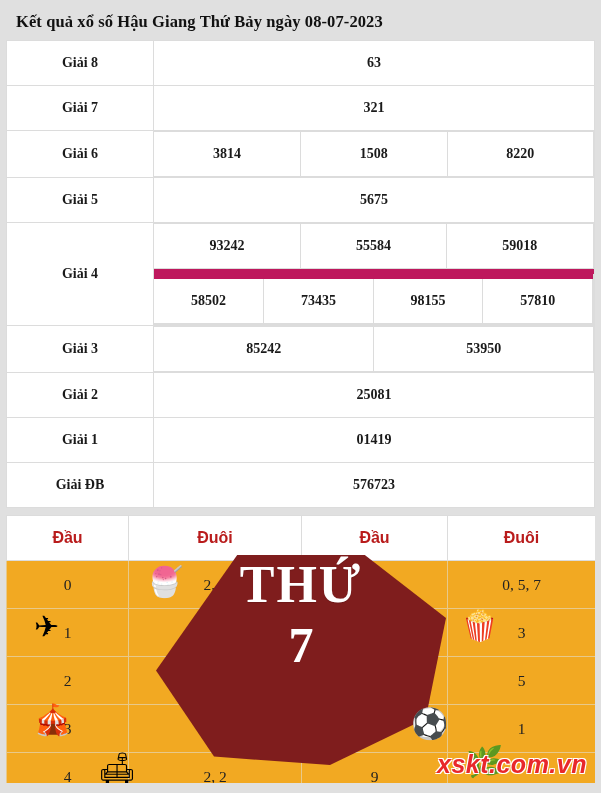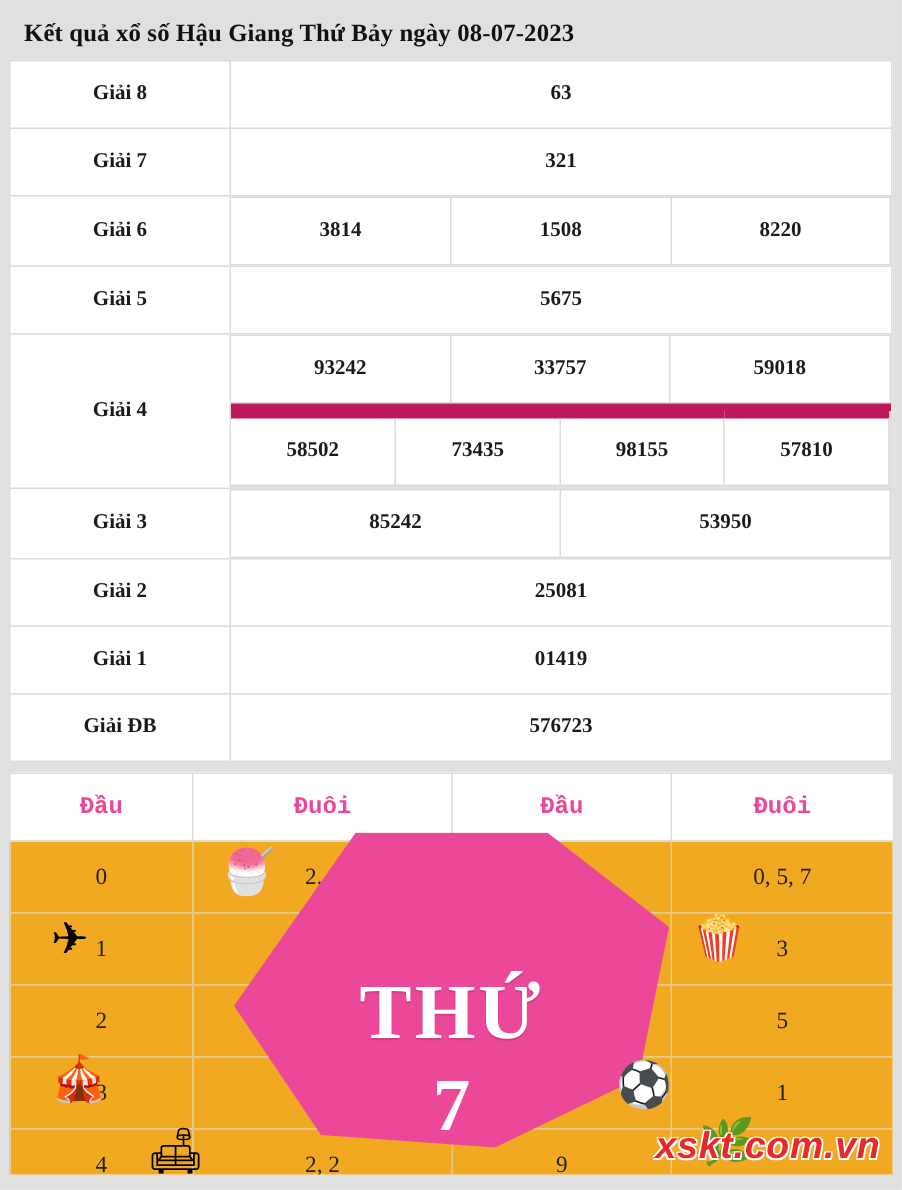--- a/index.html
+++ b/index.html
@@ -90,24 +90,24 @@
   table.dautable {
     width: 589px;
     border-collapse: collapse;
     table-layout: fixed;
     position: relative;
     z-index: 2;
   }
   table.dautable th {
     background: #ffffff;
     border: 1px solid #dcdcdc;
-    font-family: Liberation Mono, monospace;
+    font-family: Liberation Sans, sans-serif;
     font-size: 16px;
     font-weight: bold;
-    color: #ec4899;
+    color: #b91c1c;
     height: 42px;
   }
   table.dautable td {
     border: 1px solid #e8c98a;
     height: 45px;
     text-align: center;
     font-family: "Liberation Serif", serif;
     font-size: 15.5px;
     color: #222;
     background: #f5a623;
@@ -129,26 +129,26 @@
     line-height: 1;
     pointer-events: none;
   }
   .hept {
     position: absolute;
     z-index: 3;
     left: 150px;
     top: 40px;
     width: 290px;
     height: 210px;
-    background: #ec4899;
+    background: #7f1d1d;
     clip-path: polygon(28% 0%, 72% 0%, 100% 30%, 93% 78%, 60% 100%, 20% 96%, 0% 55%);
     display: flex;
     flex-direction: column;
     align-items: center;
-    justify-content: flex-end;
+    justify-content: flex-start;
     pointer-events: none;
   }
   .hept .thu {
     font-family: "Liberation Serif", serif;
     font-weight: bold;
     font-size: 52px;
     color: #ffffff;
     letter-spacing: 2px;
     text-shadow: 0 1px 1px rgba(0,0,0,0.15);
   }
@@ -213,21 +213,21 @@
         <td class="label">Giải 4</td>
         <td style="padding:0;">
           <table class="inner-tbl">
             <tbody>
                 <tr>
               <td colspan="4" style="padding:0;border:none;">
                 <table class="inner-tbl">
                   <tbody>
                         <tr>
                     <td>93242</td>
-                    <td>33757</td>
+                    <td>55584</td>
                     <td>59018</td>
                   </tr>
                 </tbody>
                     </table>
               </td>
             </tr>
             <tr class="row2">
               <td colspan="4" style="padding:0;border-left:none;">
                 <table class="inner-tbl">
                   <tbody>

